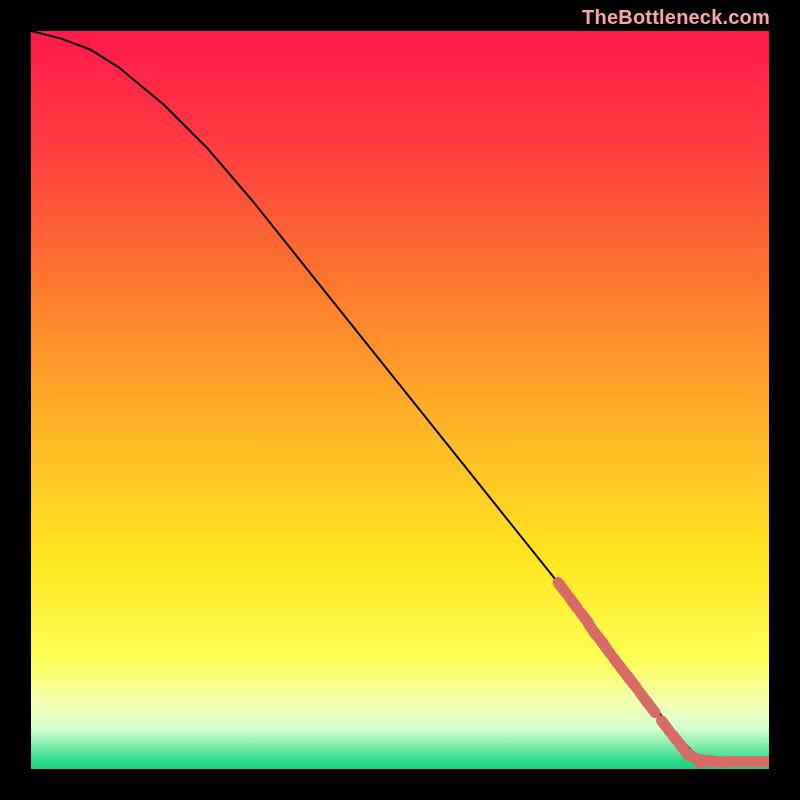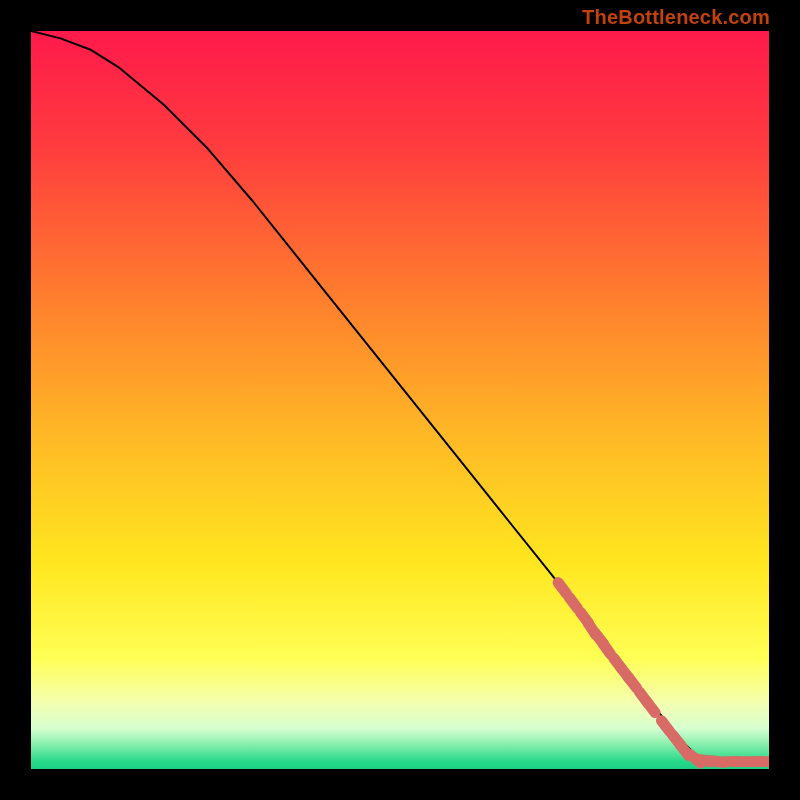--- a/index.html
+++ b/index.html
@@ -22,21 +22,21 @@
     position: absolute;
     inset: 0;
   }
   .attribution {
     position: absolute;
     top: 6px;
     right: 30px;
     font-family: Arial, Helvetica, sans-serif;
     font-size: 20px;
     font-weight: 600;
-    color: #c2410c;
+    color: #fca5a5;
     letter-spacing: 0.2px;
     text-align: right;
   }
   svg.curve {
     position: absolute;
     inset: 0;
   }
 </style>
 </head>
 <body>

